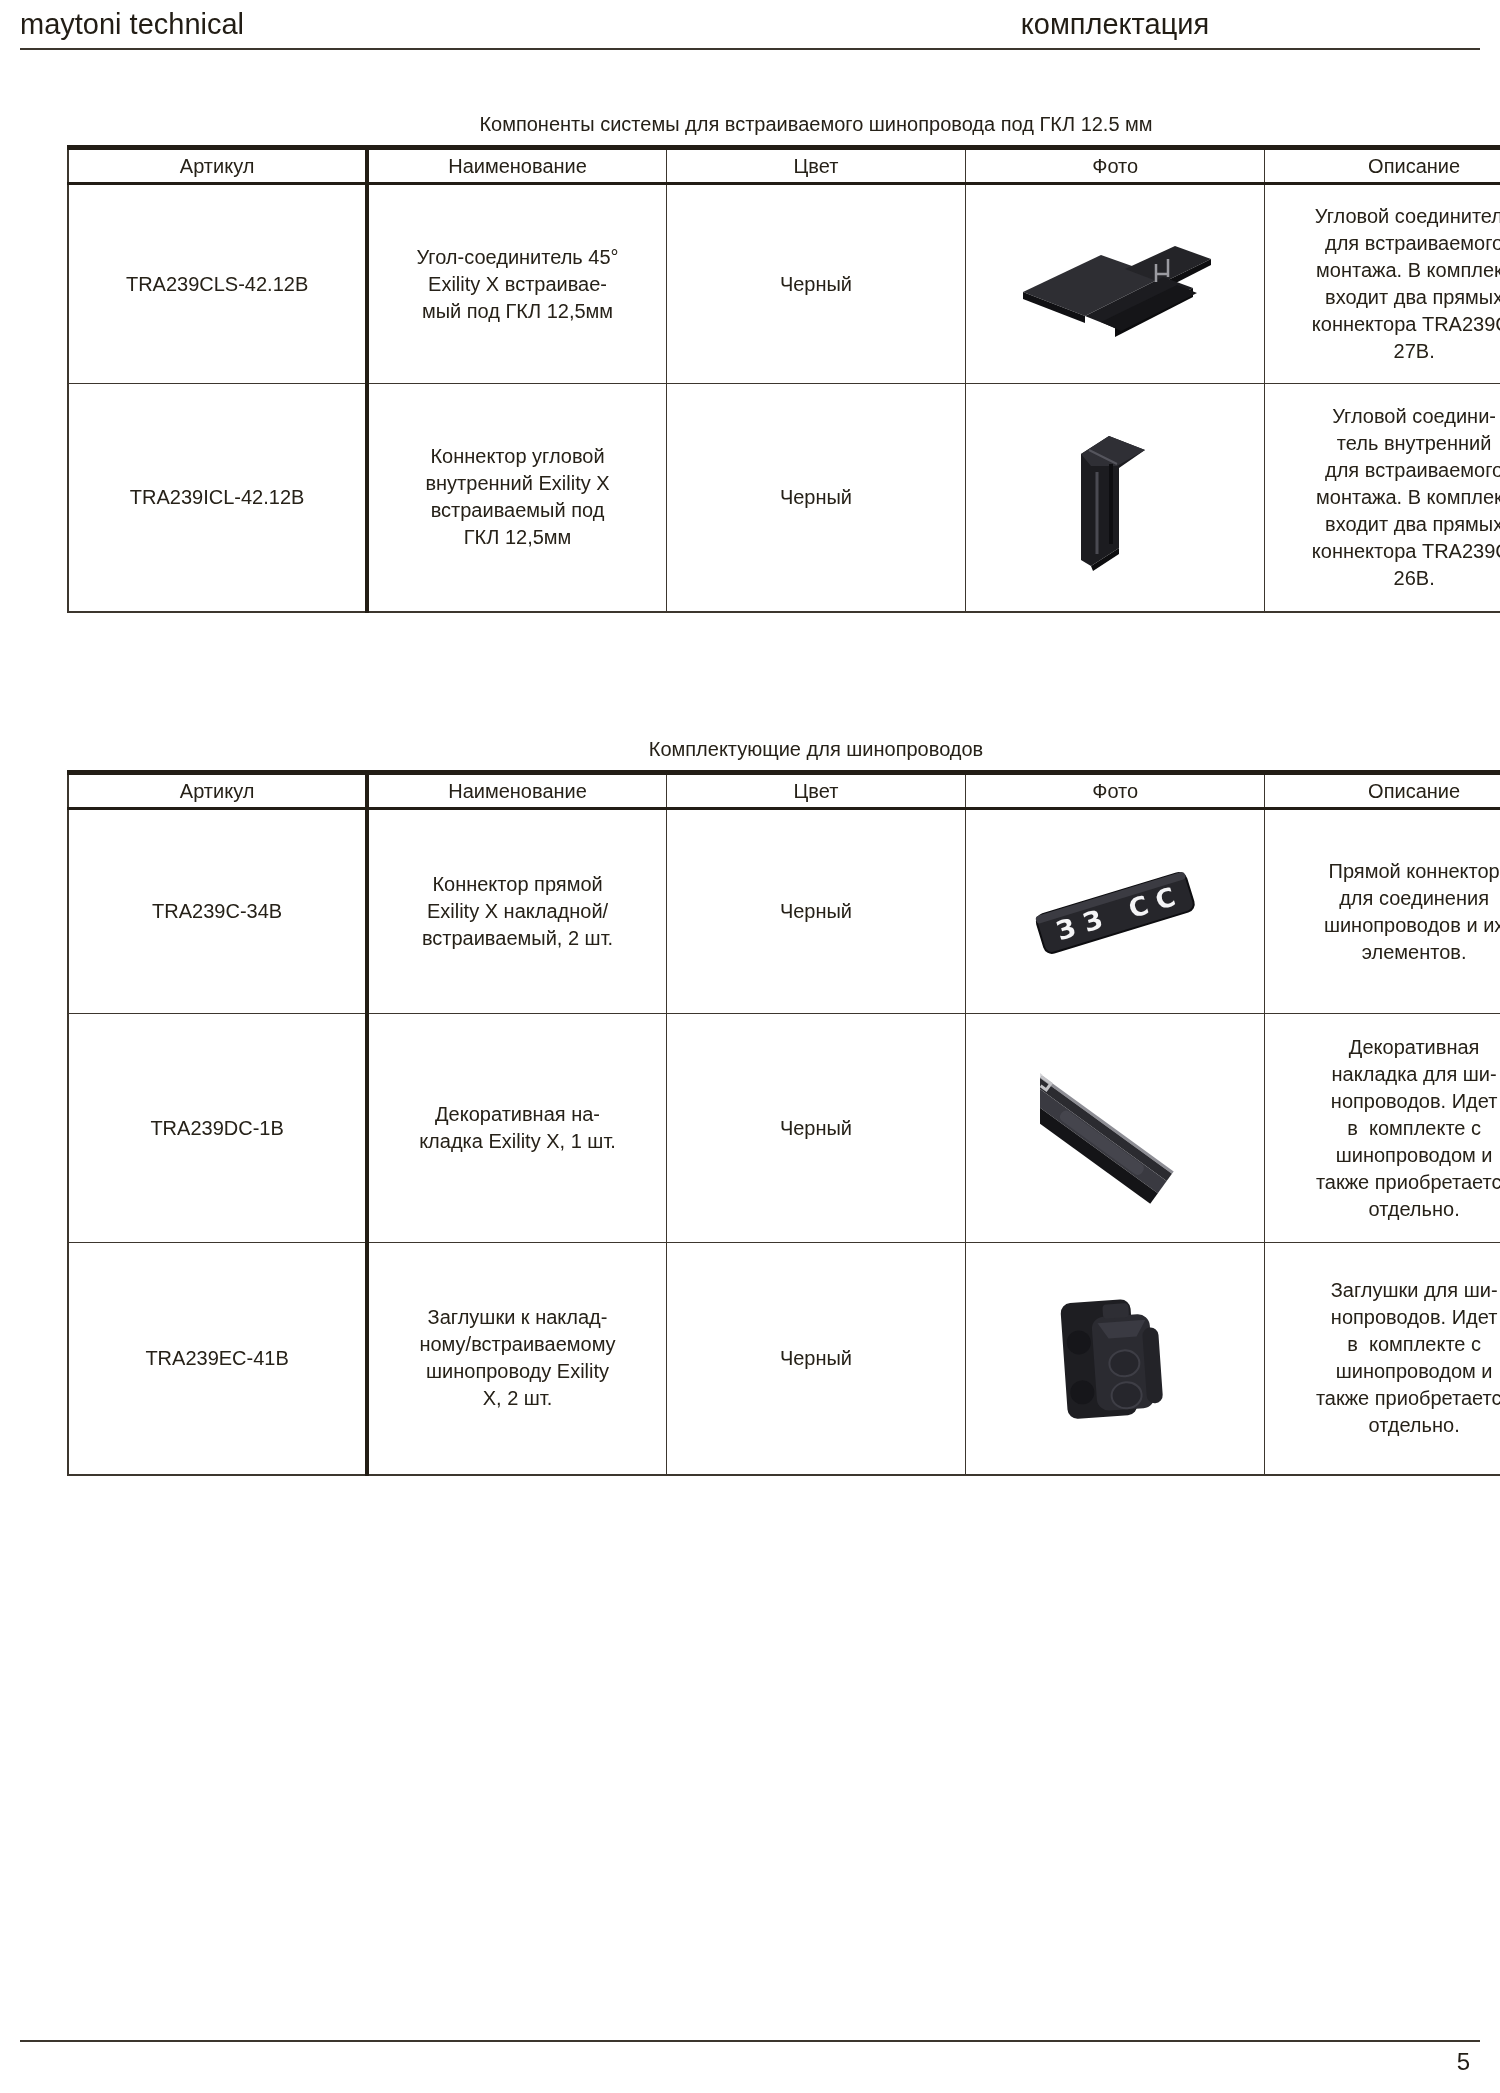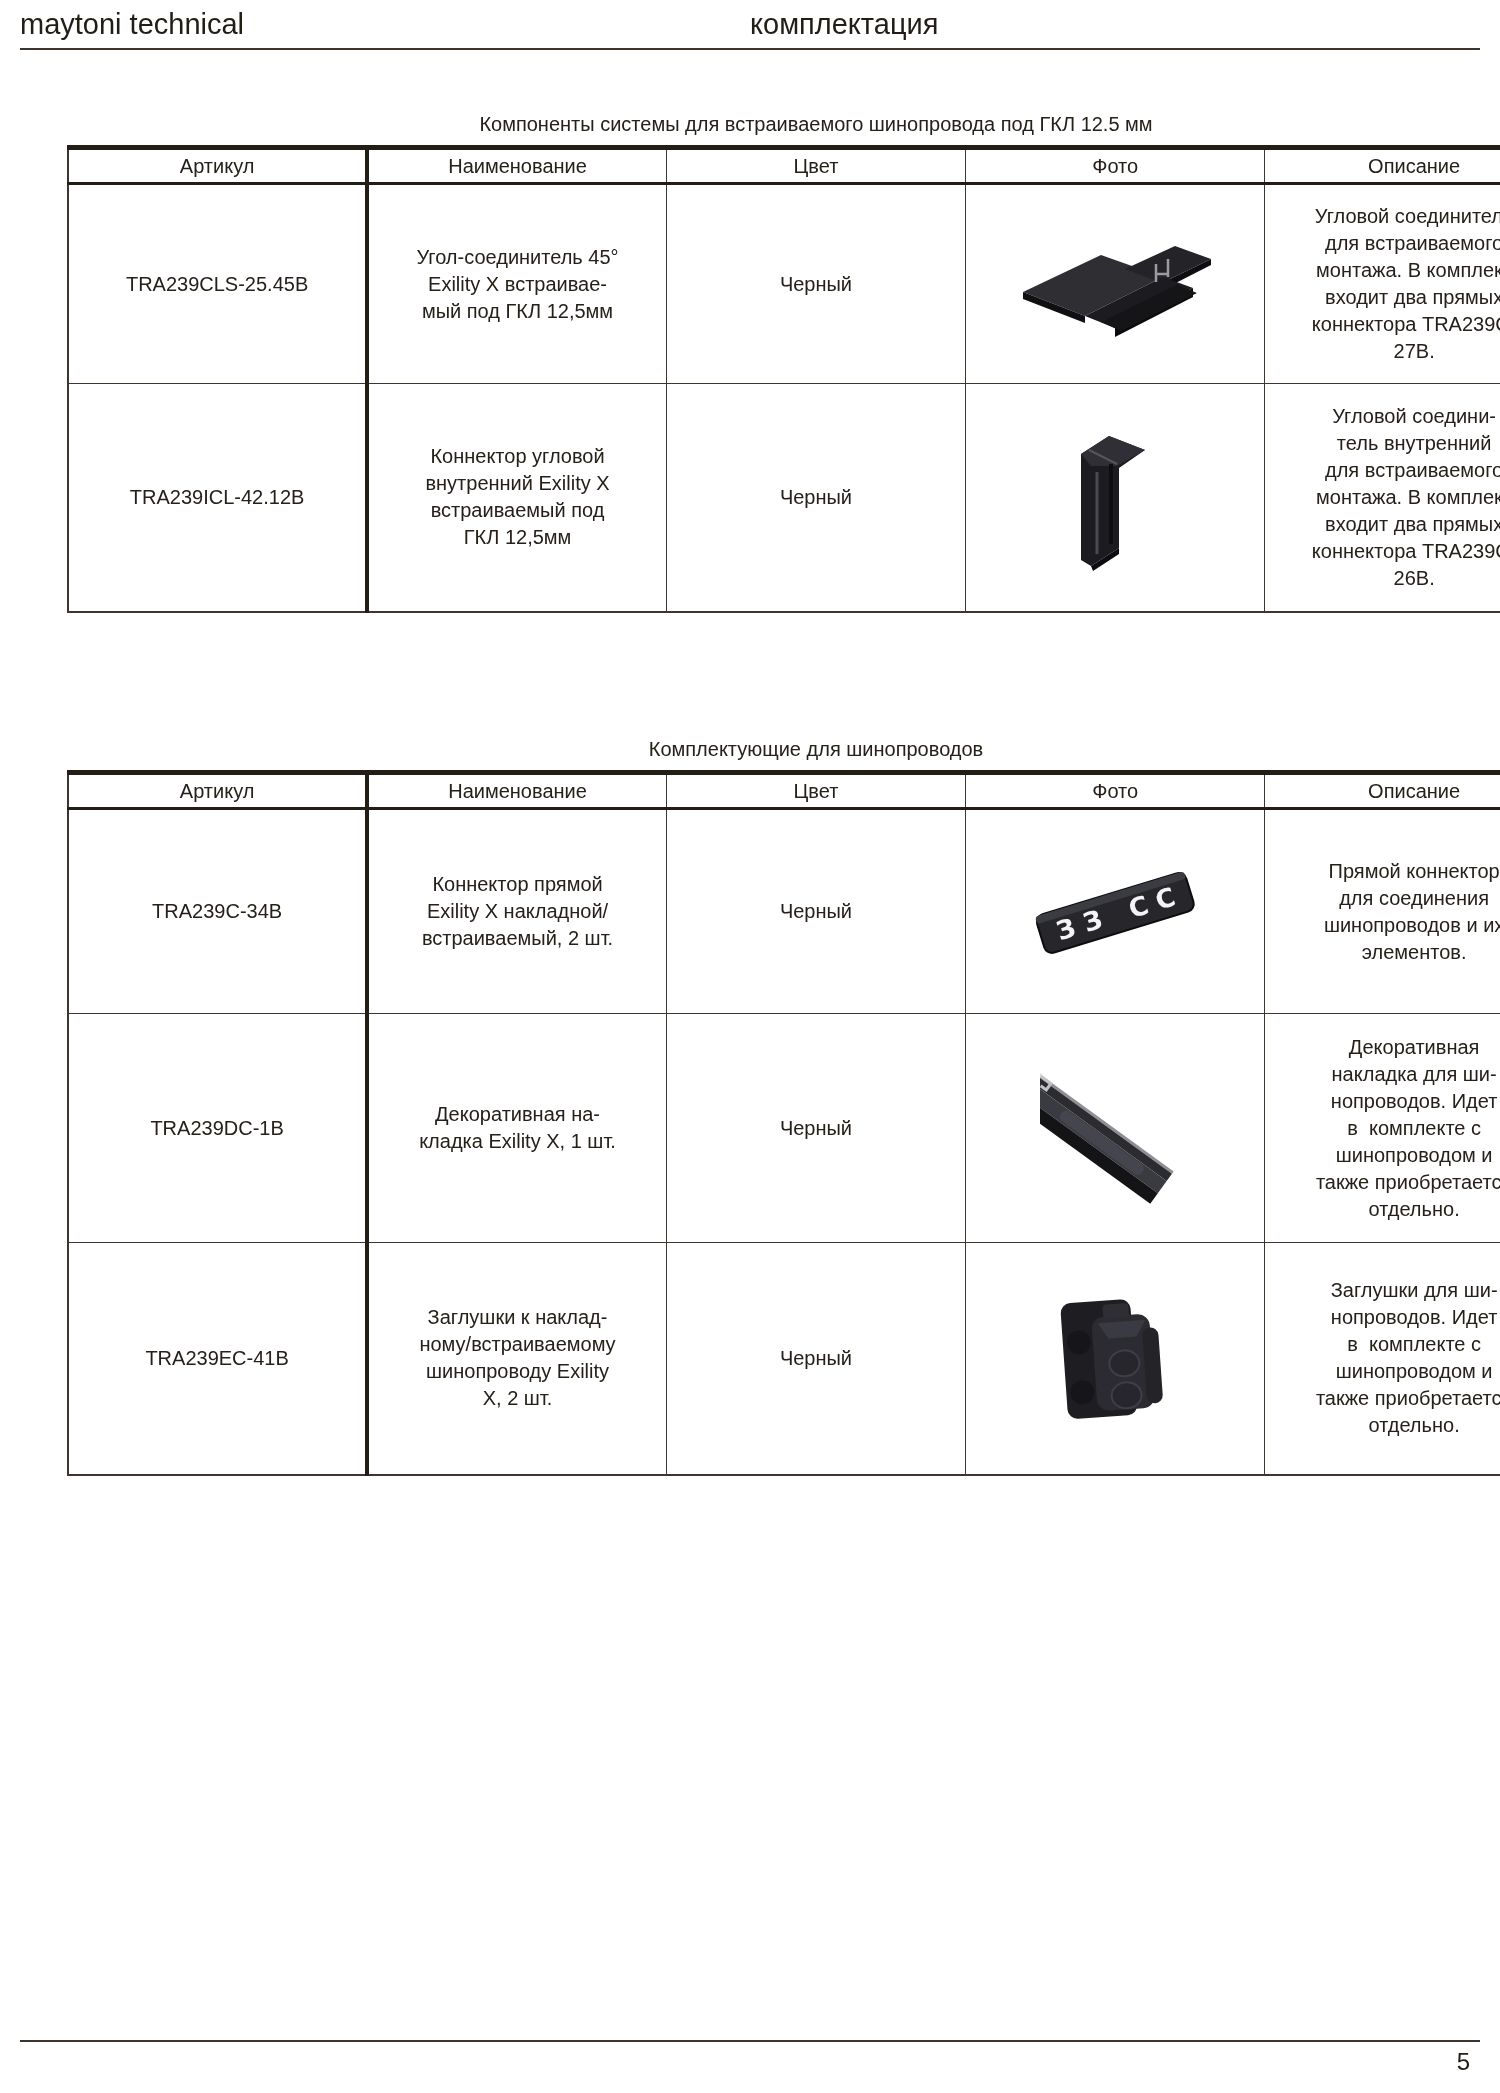--- a/index.html
+++ b/index.html
@@ -19,21 +19,21 @@
     margin:0 auto;
   }
   
   .page-header{
     position:absolute;top:0;left:20px;right:20px;height:50px;
     display:flex;align-items:center;
     border-bottom:2px solid var(--thin);
     font-size:29px;
   }
   .page-header .hcell{flex:1;}
-  .page-header .hcenter{}
+  .page-header .hcenter{text-align:center;}
   .page-header .hright{text-align:right;}
   
   .tbl-section{position:absolute;left:67px;width:1498px;}
   .tbl-section.one{top:111px;}
   .tbl-section.two{top:736px;}
   .tbl-title{
     text-align:center;font-size:20px;line-height:26px;margin-bottom:8px;
     color:var(--cell-text);
   }
   table.spec{
@@ -88,21 +88,21 @@
         <tr>
           <th>Артикул</th>
           <th>Наименование</th>
           <th>Цвет</th>
           <th>Фото</th>
           <th>Описание</th>
         </tr>
       </thead>
       <tbody>
         <tr style="height:200px">
-          <td>TRA239CLS-25.45B</td>
+          <td>TRA239CLS-42.12B</td>
           <td class="pre">Угол-соединитель 45°
 Exility X встраивае-
 мый под ГКЛ 12,5мм</td>
           <td>Черный</td>
           <td class="photo-cell">
             <span>
               <svg viewBox="0 0 200 120" width="200" height="120">
                 <polygon points="8,68 86,31 148,53 70,92" fill="#2e2e33"></polygon>
                 <polygon points="8,68 70,92 70,99 8,75" fill="#101013"></polygon>
                 <polygon points="110,45 160,22 196,35 147,59" fill="#242428"></polygon>

